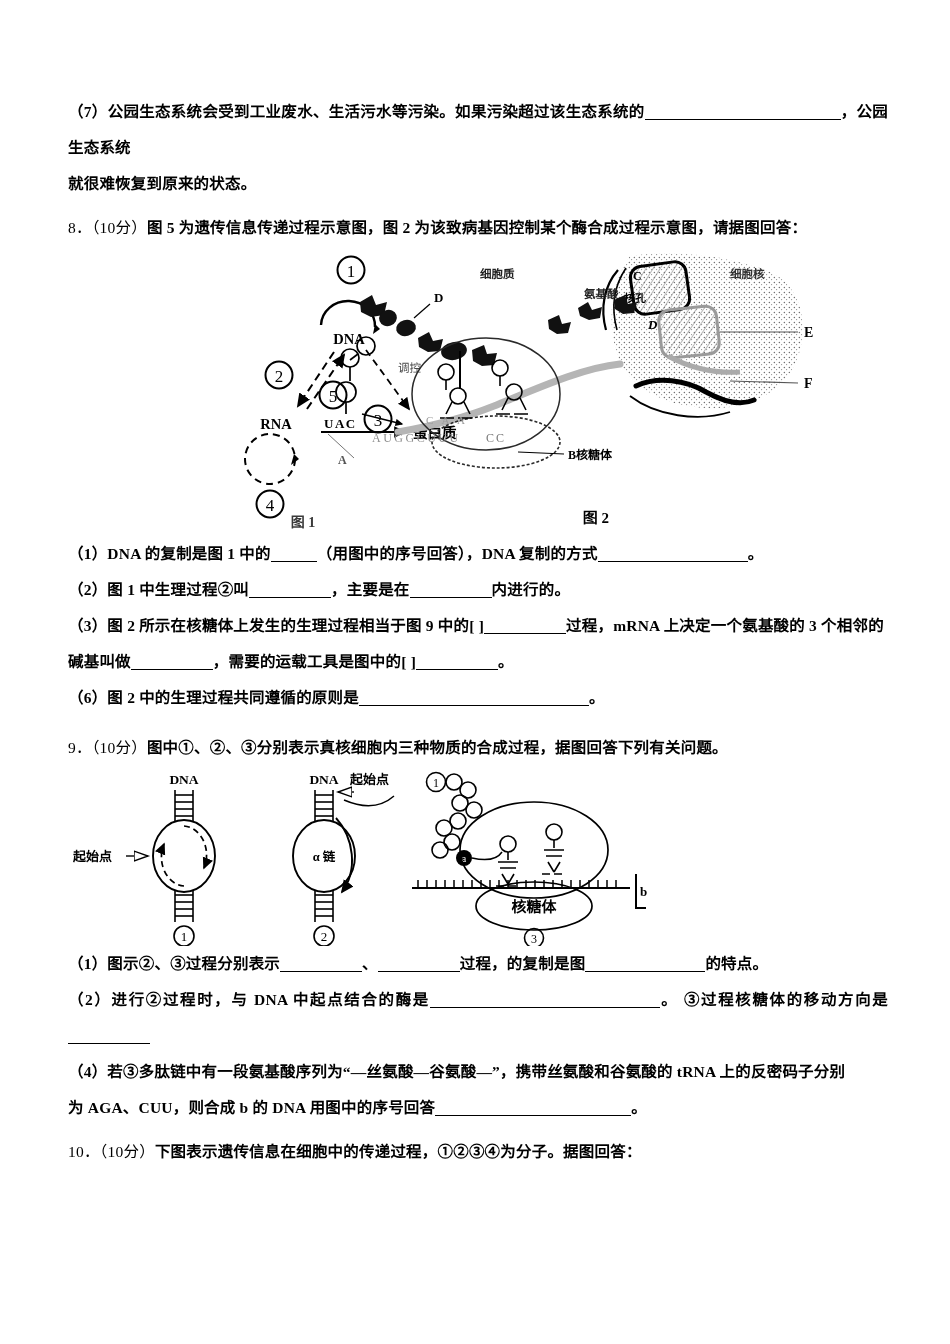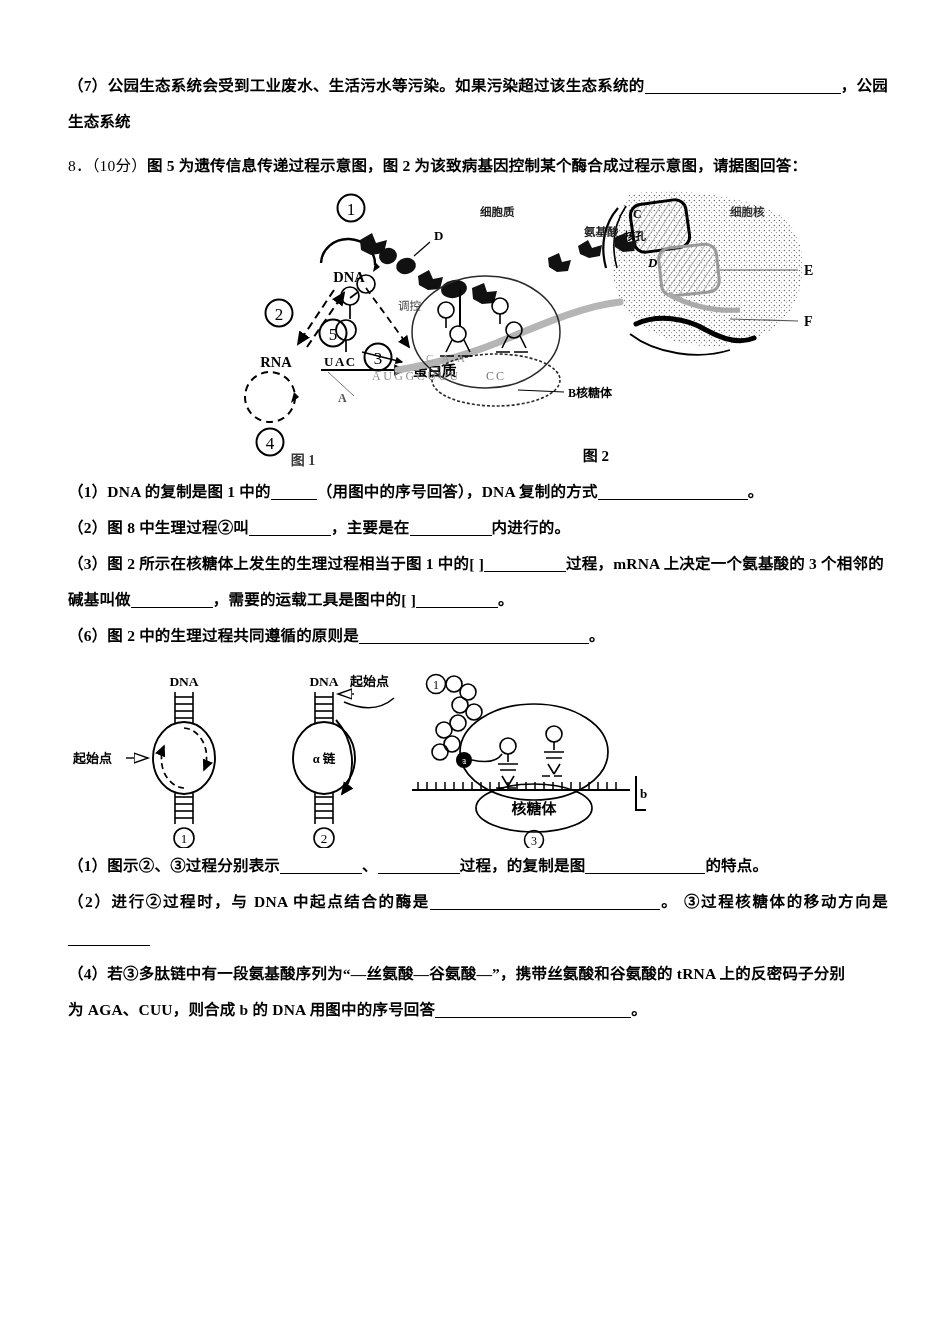--- a/index.html
+++ b/index.html
@@ -19,21 +19,21 @@
   .page {
     position: absolute;
     left: 0; top: 0;
     width: 950px;
     height: 1344px;
     background: #fff;
   }
   .content {
     position: absolute;
     left: 68px;
-    top: 68px;
+    top: 94px;
     width: 820px;
   }
   
   .para {
     font-size: 15.5px;
     line-height: 36px;
     font-weight: 700;
     letter-spacing: 0.2px;
     text-align: justify;
     margin: 0 0 0 0;
@@ -72,20 +72,23 @@
   text { font-family: "Liberation Serif", serif; }
 </style>
 </head>
 <body>
 
 <div class="page">
   <div class="content">
 
     <div class="para">
       <span>（7）公园生态系统会受到工业废水、生活污水等污染。如果污染超过该生态系统的</span><span class="blank-xxl"></span><span>，公园生态系统</span>
+    </div>
+    <div class="para">
+      <span>就很难恢复到原来的状态。</span>
     </div>
 
     <div class="spacer-8"></div>
 
     <div class="para">
       <span class="qnum">8．</span><span class="qnum">（10分）</span><span>图 5 为遗传信息传递过程示意图，图 2 为该致病基因控制某个酶合成过程示意图，请据图回答：</span>
     </div>
 
     <div class="fig-block fig1-wrap">
       <svg class="fig-svg" width="820" height="290" viewBox="0 0 820 290">
@@ -253,34 +256,37 @@
 
           <text x="228" y="277" font-size="15" font-weight="bold" text-anchor="middle">图 2</text>
         </g>
       </svg>
     </div>
 
     <div class="para">
       <span>（1）DNA 的复制是图 1 中的</span><span class="blank-sm"></span><span>（用图中的序号回答），DNA 复制的方式</span><span class="blank-xl"></span><span>。</span>
     </div>
     <div class="para">
-      <span>（2）图 8 中生理过程②叫</span><span class="blank-md"></span><span>，主要是在</span><span class="blank-md"></span><span>内进行的。</span>
-    </div>
-    <div class="para">
-      <span>（3）图 2 所示在核糖体上发生的生理过程相当于图 1 中的[  ]</span><span class="blank-md"></span><span>过程，mRNA 上决定一个氨基酸的 3 个相邻的</span>
+      <span>（2）图 1 中生理过程②叫</span><span class="blank-md"></span><span>，主要是在</span><span class="blank-md"></span><span>内进行的。</span>
+    </div>
+    <div class="para">
+      <span>（3）图 2 所示在核糖体上发生的生理过程相当于图 9 中的[  ]</span><span class="blank-md"></span><span>过程，mRNA 上决定一个氨基酸的 3 个相邻的</span>
     </div>
     <div class="para">
       <span>碱基叫做</span><span class="blank-md"></span><span>，需要的运载工具是图中的[  ]</span><span class="blank-md"></span><span>。</span>
     </div>
     <div class="para">
       <span>（6）图 2 中的生理过程共同遵循的原则是</span><span class="blank-x3"></span><span>。</span>
     </div>
 
     <div class="spacer-14"></div>
 
+    <div class="para">
+      <span class="qnum">9．</span><span class="qnum">（10分）</span><span>图中①、②、③分别表示真核细胞内三种物质的合成过程，据图回答下列有关问题。</span>
+    </div>
 
     <div class="fig-block fig2-wrap">
       <svg class="fig-svg" width="820" height="180" viewBox="0 0 820 180">
         <defs>
           <marker id="arr2" markerWidth="9" markerHeight="9" refX="6" refY="3.2" orient="auto">
             <path d="M0,0 L7,3.2 L0,6.4 z" fill="#000"></path>
           </marker>
           <marker id="arrH2" markerWidth="13" markerHeight="11" refX="10" refY="4.5" orient="auto">
             <path d="M0,1 L10,4.5 L0,8 z" fill="#fff" stroke="#000" stroke-width="1"></path>
           </marker>
@@ -446,15 +452,18 @@
     </div>
     <div class="para">
       <span>（4）若③多肽链中有一段氨基酸序列为“—丝氨酸—谷氨酸—”，携带丝氨酸和谷氨酸的 tRNA 上的反密码子分别</span>
     </div>
     <div class="para">
       <span>为 AGA、CUU，则合成 b 的 DNA 用图中的序号回答</span><span class="blank-xxl"></span><span>。</span>
     </div>
 
     <div class="spacer-8"></div>
 
+    <div class="para">
+      <span class="qnum">10．</span><span class="qnum">（10分）</span><span>下图表示遗传信息在细胞中的传递过程，①②③④为分子。据图回答：</span>
+    </div>
 
   </div>
 </div>
 
 </body></html>

